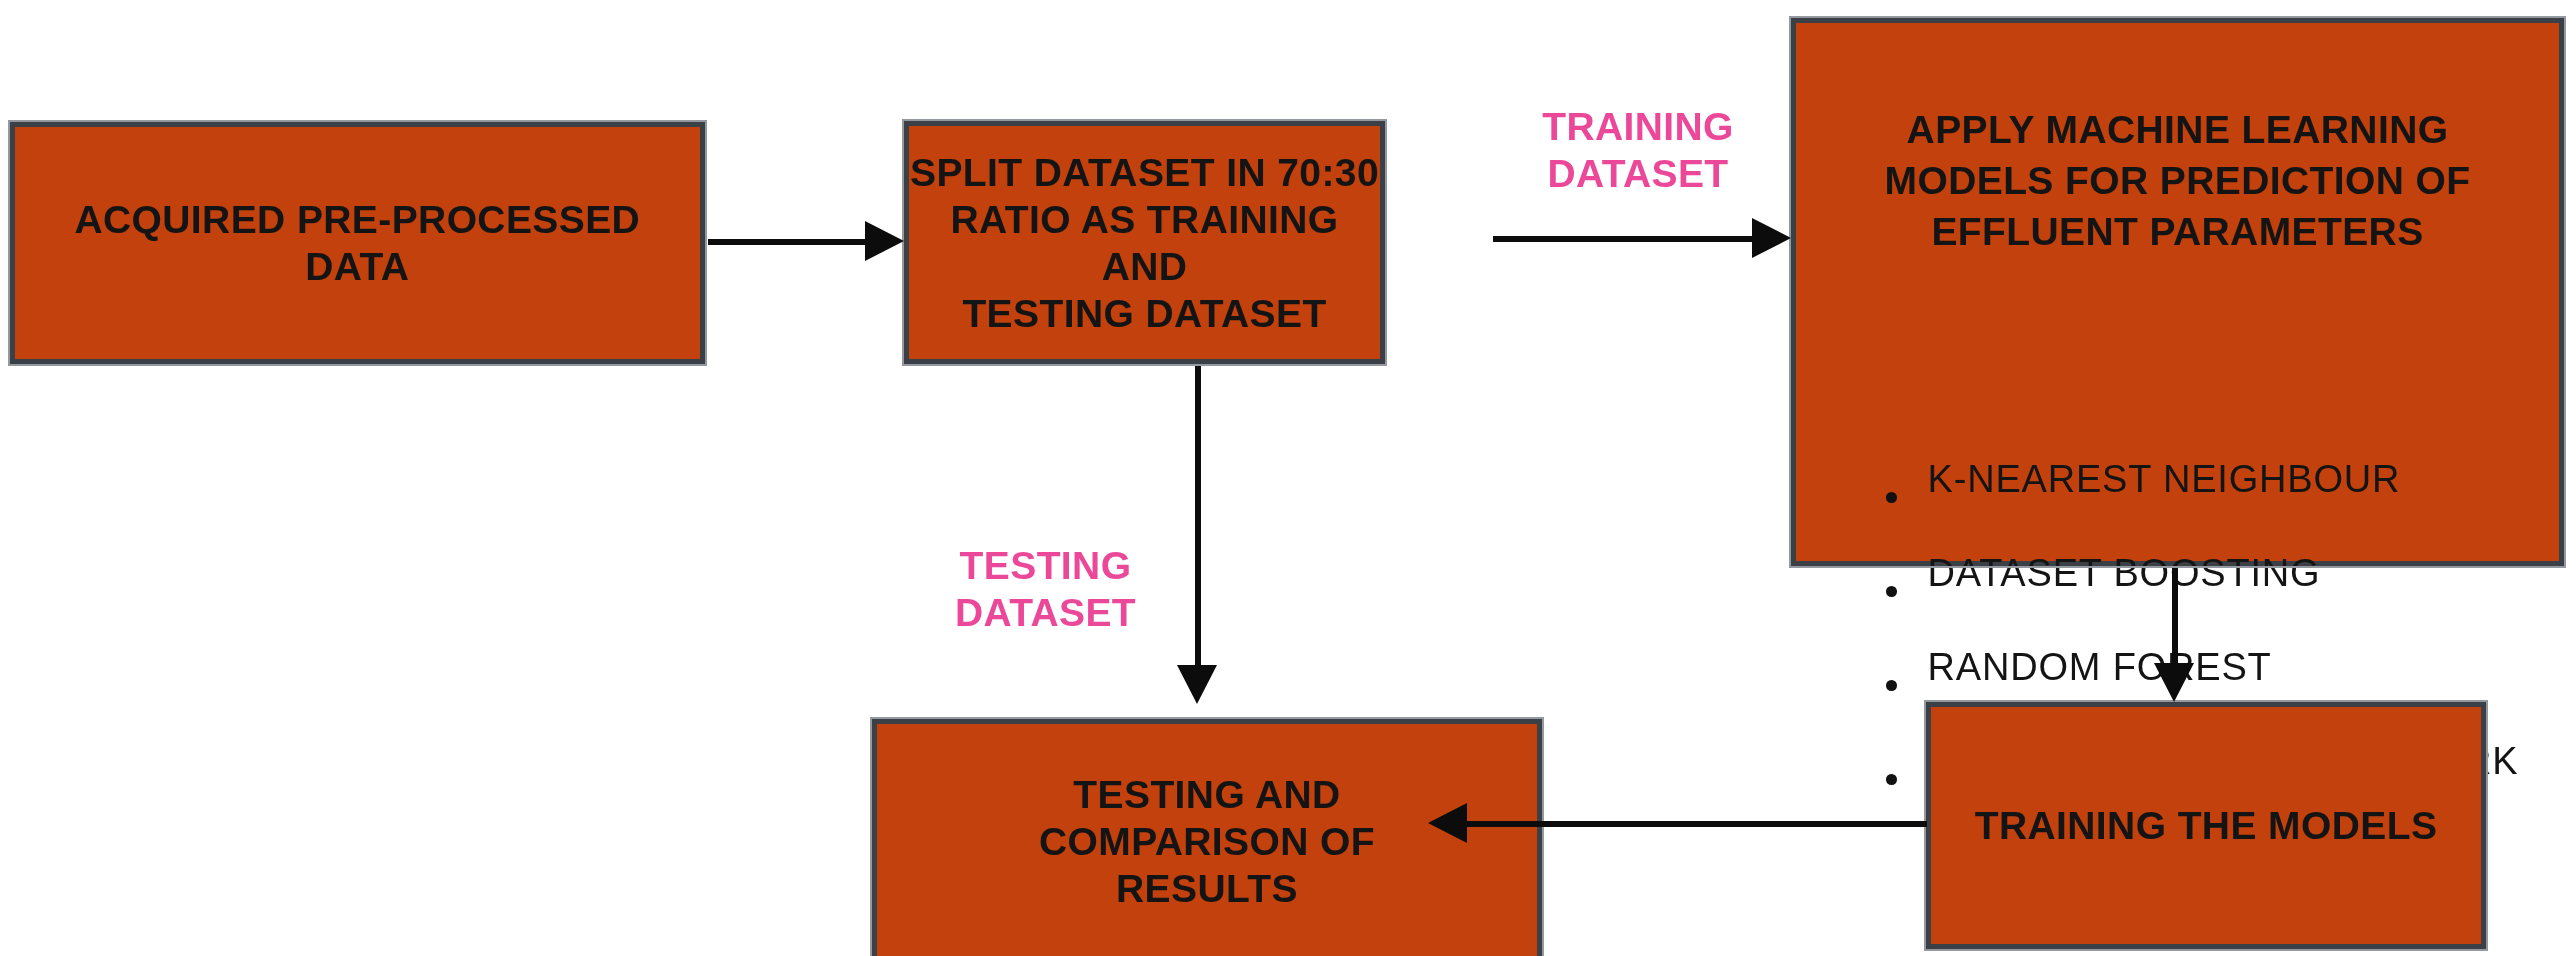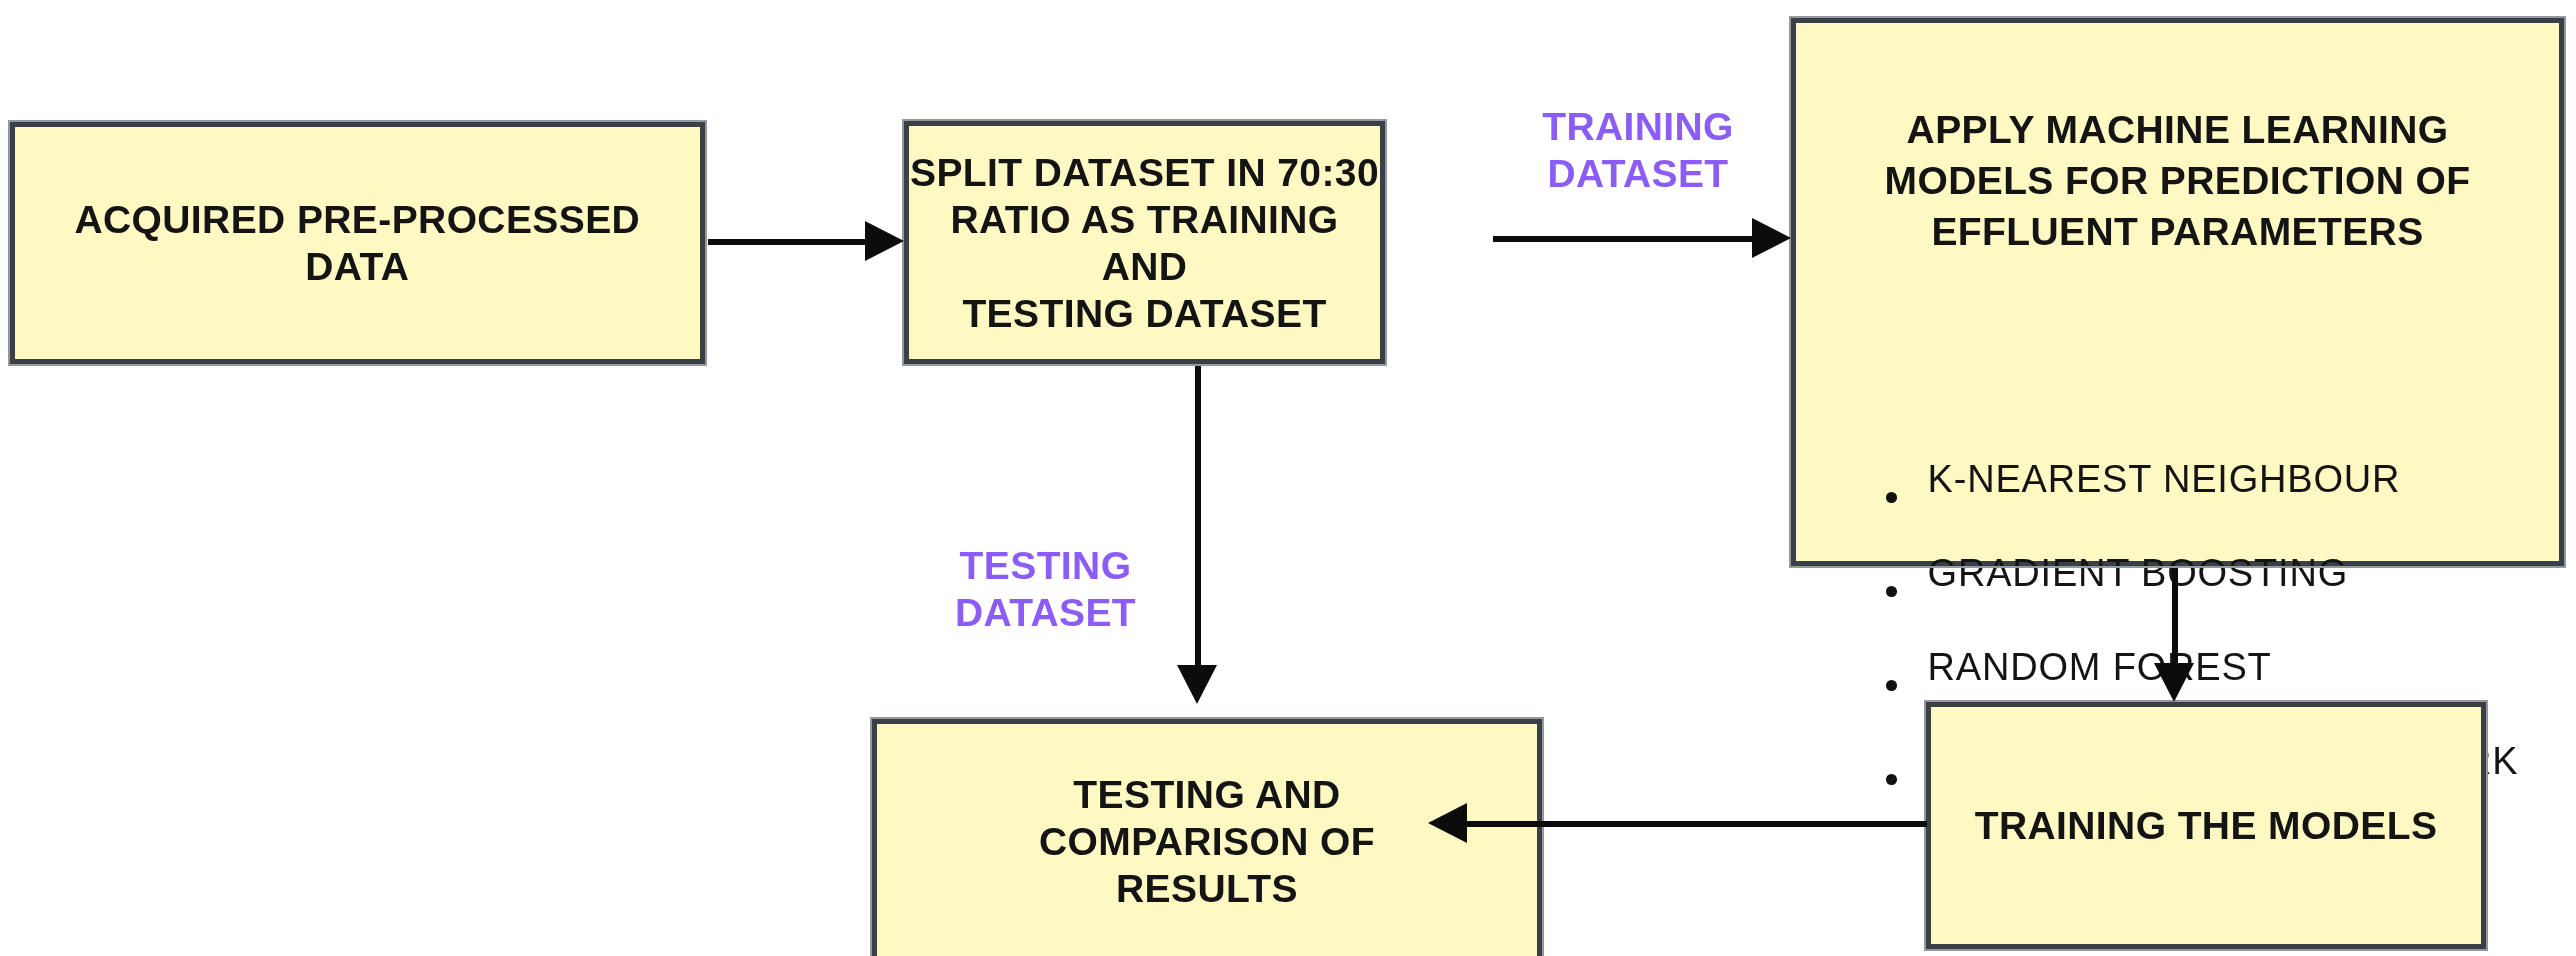--- a/index.html
+++ b/index.html
@@ -7,21 +7,21 @@
     position: relative;
     width: 2576px;
     height: 957px;
     background: #ffffff;
     font-family: "Liberation Sans", sans-serif;
     color: #141414;
     overflow: hidden;
   }
   .node {
     position: absolute;
-    background: #fef9c3;
+    background: #c2410c;
     border: 5.7px solid #3b4046;
     outline: 2.5px solid #9499a0;
     display: flex;
     align-items: center;
     justify-content: center;
     text-align: center;
     font-weight: bold;
     font-size: 39px;
     line-height: 47px;
     white-space: pre-line;
@@ -66,21 +66,21 @@
   .ah-down  { border-left: 20.4px solid transparent; border-right: 20.4px solid transparent; border-top: 39px solid #0c0c0c; }
 
   .edge-label {
     position: absolute;
     font-weight: bold;
     font-size: 39px;
     line-height: 47px;
     text-align: center;
     white-space: pre-line;
     letter-spacing: 0.4px;
-    color: #8b5cf6;
+    color: #ec4899;
   }
   .lbl-training-dataset { left: 1503px; top: 103px; width: 270px; }
   .lbl-testing-dataset  { left: 915px; top: 542px; width: 261px; }
   .lbl-trained-model    { left: 1556px; top: 689px; width: 245px; }
 
   
   .e1-line { left: 708px;  top: 239px;  width: 160px; height: 5.7px; }
   .e1-head { left: 865px; top: 221px; }
   .e2-line { left: 1493px; top: 236px;  width: 261px; height: 5.7px; }
   .e2-head { left: 1752px; top: 218px; }
@@ -111,21 +111,21 @@
     <div class="apply-heading">APPLY MACHINE LEARNING
 MODELS FOR PREDICTION OF
 EFFLUENT PARAMETERS</div>
     <ul class="models-list">
       <li>
         <span class="bullet-dot"></span>
         <span>K-NEAREST NEIGHBOUR</span>
       </li>
       <li>
         <span class="bullet-dot"></span>
-        <span>GRADIENT BOOSTING</span>
+        <span>DATASET BOOSTING</span>
       </li>
       <li>
         <span class="bullet-dot"></span>
         <span>RANDOM FOREST</span>
       </li>
       <li>
         <span class="bullet-dot"></span>
         <span>ARTIFICIAL NEURAL NETWORK</span>
       </li>
     </ul>

